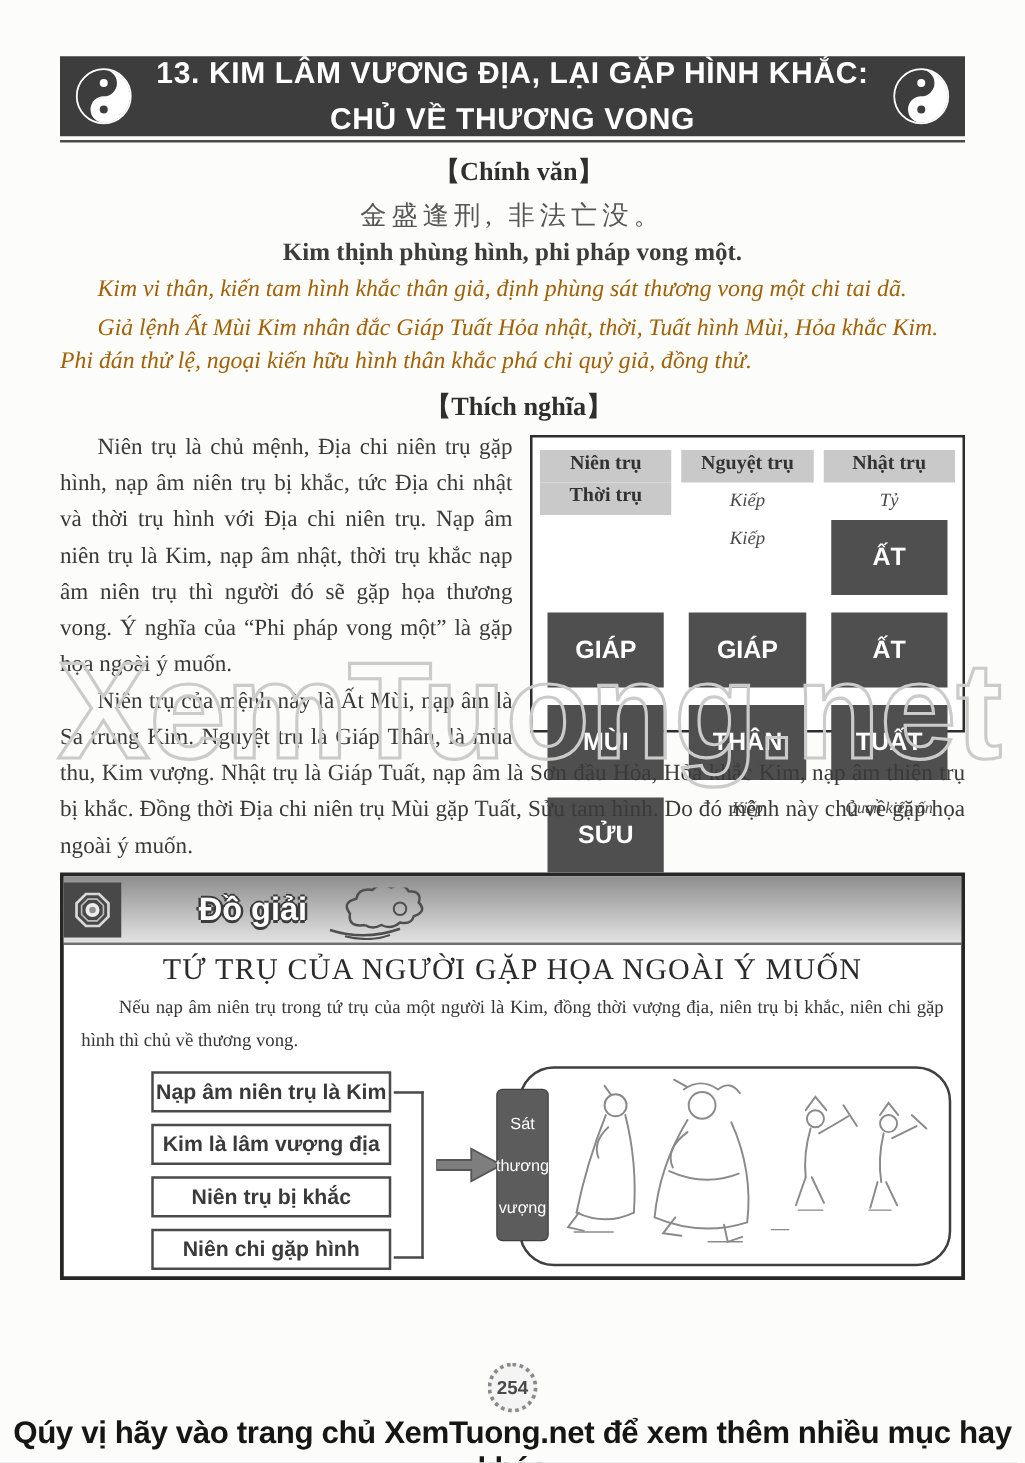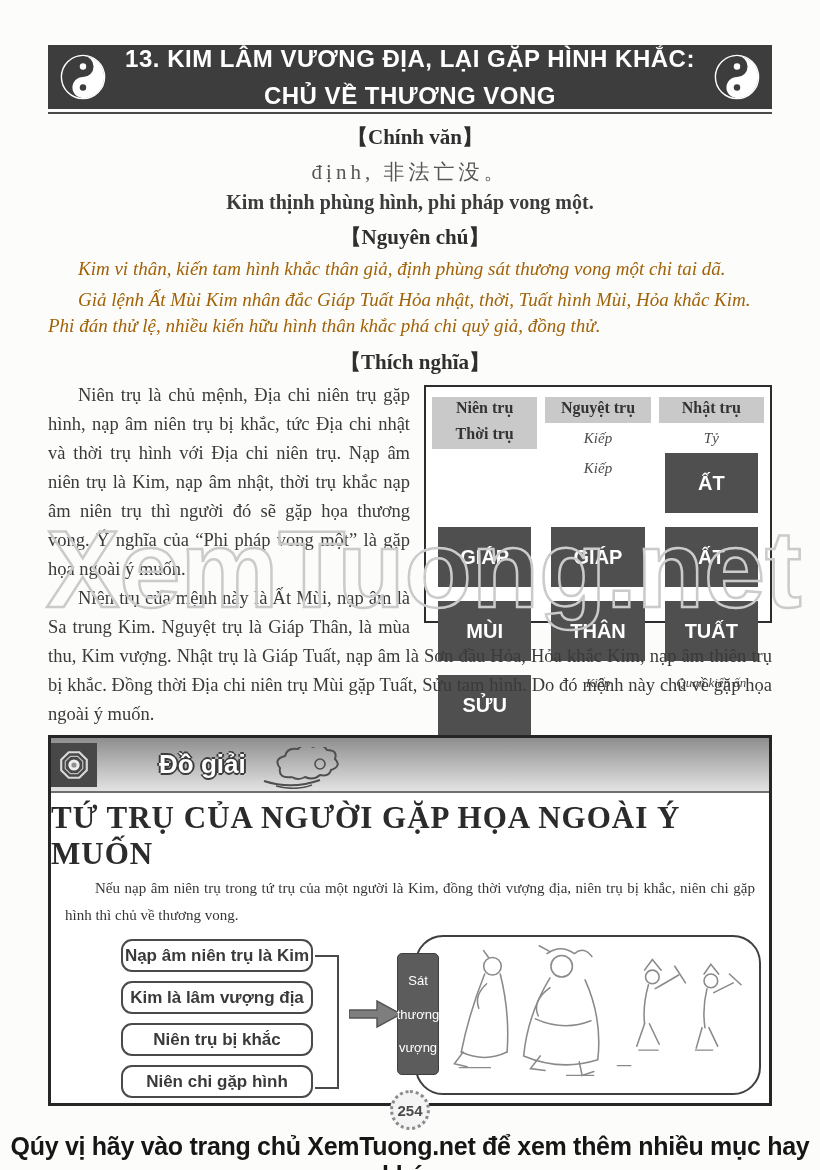--- a/index.html
+++ b/index.html
@@ -63,27 +63,27 @@
     height:55px; background:linear-gradient(#8e8e8e,#e3e3e3);
     border-bottom:2px solid #6f6f6f; display:flex; align-items:center; position:relative;
   }
   .dg-bagua { width:46px; height:44px; background:#484848; flex:0 0 auto; display:flex; align-items:center; justify-content:center; }
   .dg-label {
     margin-left:62px; font-family:"Liberation Sans", sans-serif; font-weight:bold;
     font-size:26px; color:#fff;
     text-shadow:-2px 0 0 #3c3c3c, 2px 0 0 #3c3c3c, 0 -2px 0 #3c3c3c, 0 2px 0 #3c3c3c, 1px 1px 0 #3c3c3c;
   }
   .dg-cloud { margin-left:14px; margin-top:6px; }
-  .dg-title { font-size:31px; letter-spacing:1px; color:#2b2b2b; margin-top:7px;font-weight:bold; }
+  .dg-title { text-align:center; font-size:24px; letter-spacing:1px; color:#2b2b2b; margin-top:7px; }
   .dg-desc { font-size:15px; line-height:27px; text-indent:30px; text-align:justify; margin:3px 14px 0; color:#363636; }
 
   .dg-flow { position:relative; height:172px; margin-top:2px; }
   .flow-box {
     position:absolute; left:70px; width:192px; height:33px;
-    border:2px solid #4a4a4a; border-radius:11px; background:#fff;
+    border:2px solid #4a4a4a; border-radius:0; background:#fff;
     display:flex; align-items:center; justify-content:center;
     font-family:"Liberation Sans", sans-serif; font-weight:bold; font-size:17px; color:#3a3a3a;
   }
   .fb1{top:8px;} .fb2{top:50px;} .fb3{top:92px;} .fb4{top:134px;}
   .flow-bracket {
     position:absolute; left:264px; top:24px; width:24px; height:134px;
     border-top:2px solid #4a4a4a; border-right:2px solid #4a4a4a; border-bottom:2px solid #4a4a4a;
   }
   .flow-arrow { position:absolute; left:298px; top:68px; }
   .sat-box {
@@ -140,27 +140,26 @@
         <path d="M50,4 a23,23 0 0 1 0,46 a23,23 0 0 0 0,46 a46,46 0 0 1 0,-92" fill="#3d3d3d"></path>
         <circle cx="50" cy="27" r="7" fill="#ffffff"></circle>
         <circle cx="50" cy="73" r="7" fill="#3d3d3d"></circle>
         <circle cx="50" cy="50" r="47" fill="none" stroke="#ffffff" stroke-width="3"></circle>
       </svg>
     </div>
 
     <hr class="sep">
 
     <div class="section-label">【Chính văn】</div>
-    <div class="chinese">định, 非法亡没。</div>
+    <div class="chinese">金盛逢刑, 非法亡没。</div>
     <div class="translation">Kim thịnh phùng hình, phi pháp vong một.</div>
 
-    <div class="section-label">【Nguyên chú】</div>
     <div class="nguyen-chu">
       <p>Kim vi thân, kiến tam hình khắc thân giả, định phùng sát thương vong một chi tai dã.</p>
-      <p>Giả lệnh Ất Mùi Kim nhân đắc Giáp Tuất Hỏa nhật, thời, Tuất hình Mùi, Hỏa khắc Kim. Phi đán thử lệ, nhiều kiến hữu hình thân khắc phá chi quỷ giả, đồng thử.</p>
+      <p>Giả lệnh Ất Mùi Kim nhân đắc Giáp Tuất Hỏa nhật, thời, Tuất hình Mùi, Hỏa khắc Kim. Phi đán thử lệ, ngoại kiến hữu hình thân khắc phá chi quỷ giả, đồng thử.</p>
     </div>
 
     <div class="section-label">【Thích nghĩa】</div>
     <div class="thich-nghia">
 
       <div class="pillar-box">
         <div class="pt-grid">
           <div class="pt-head">Niên trụ</div>
           <div class="pt-head">Nguyệt trụ</div>
           <div class="pt-head">Nhật trụ</div>

